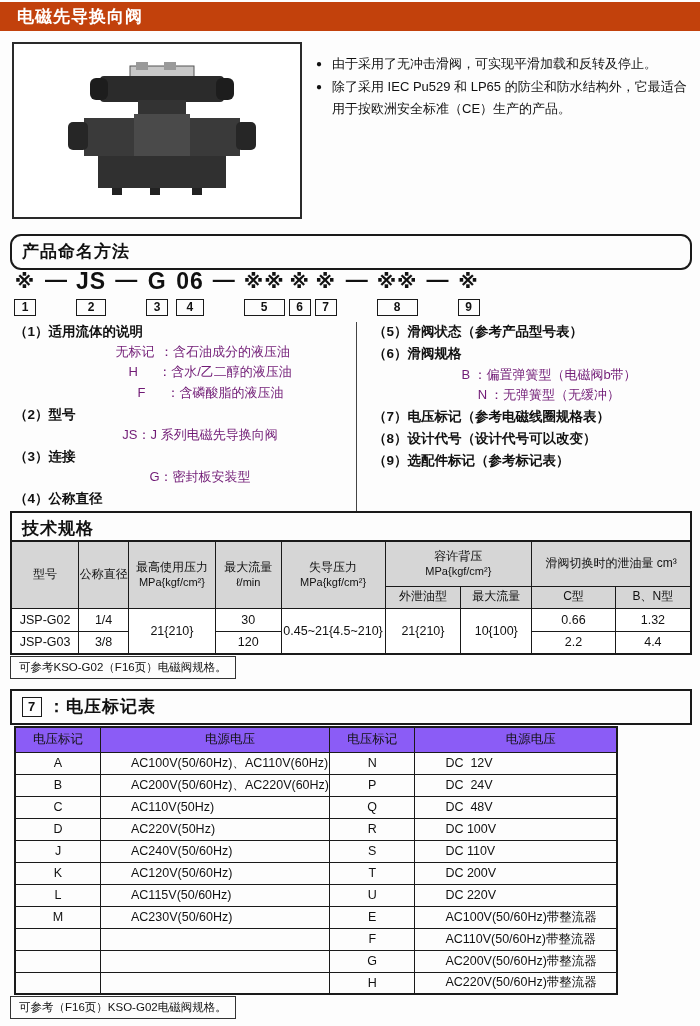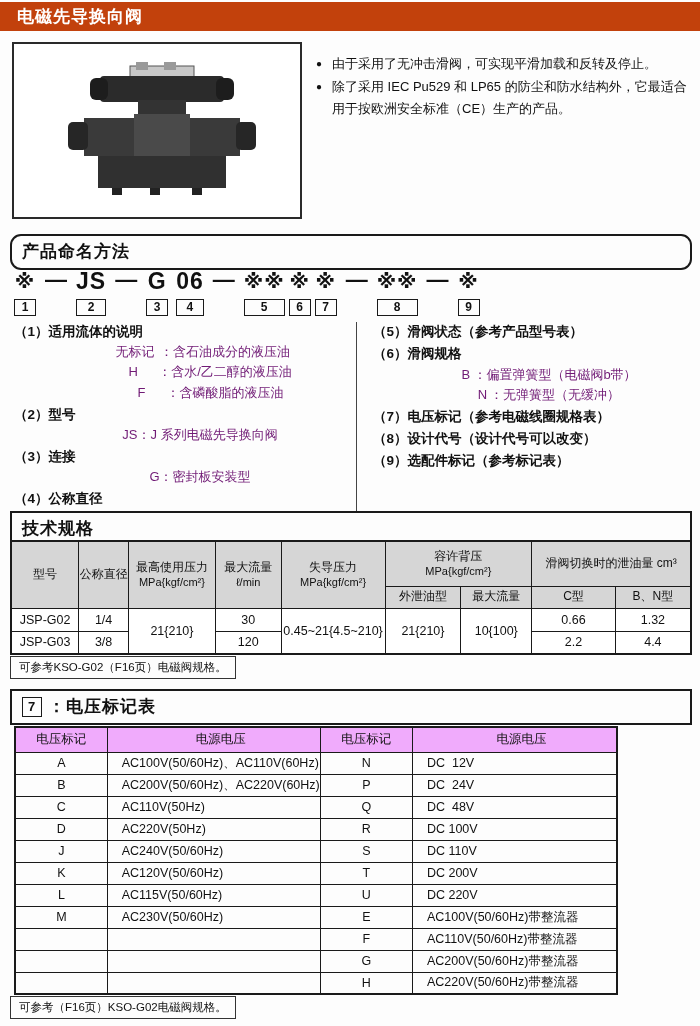--- a/index.html
+++ b/index.html
@@ -65,24 +65,24 @@
   .spec-table td { background:#fff; font-size:12.5px; }
   .sub-unit { font-size:11px; }
   .row-h { height:23px; }
   .note-box { display:inline-block; border:1.5px solid #333; font-size:11.5px; padding:3px 8px; background:#fdfdfd; }
   .spec-note { position:absolute; left:10px; top:656px; }
 
   
   .volt-table-wrap { position:absolute; left:14px; top:726px; }
   .volt-table { width:604px; border:2px solid #1a1a1a; }
   .volt-table th, .volt-table td { border:1px solid #1a1a1a; font-size:12.5px; white-space:pre; }
-  .volt-table th { background:#f0abfc; font-weight:normal; height:25px; text-align:center;font-family:Liberation Serif, serif; }
+  .volt-table th { background:#8b5cf6; font-weight:normal; height:25px; text-align:center;font-family:Liberation Serif, serif; }
   .volt-table td { height:22px; }
   .c-mark { width:96px; text-align:center; }
-  .c-volt { width:208px; text-align:left; padding-left:14px; }
+  .c-volt { width:208px; text-align:left; padding-left:30px; }
   .volt-note { position:absolute; left:10px; top:996px; }
 
   
   .valve-svg { display:block; }
 </style>
 </head>
 <body>
 
 <div class="page">
 

